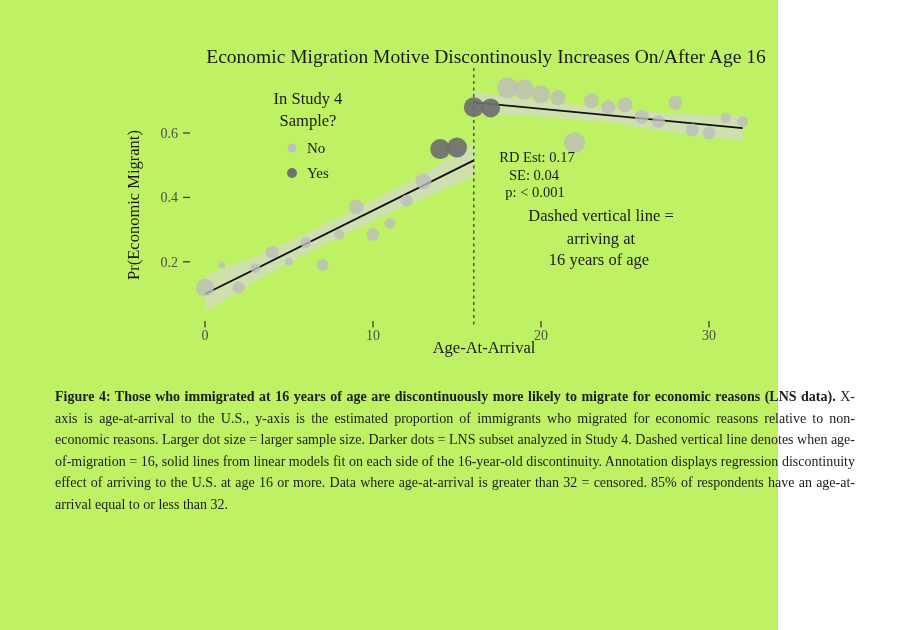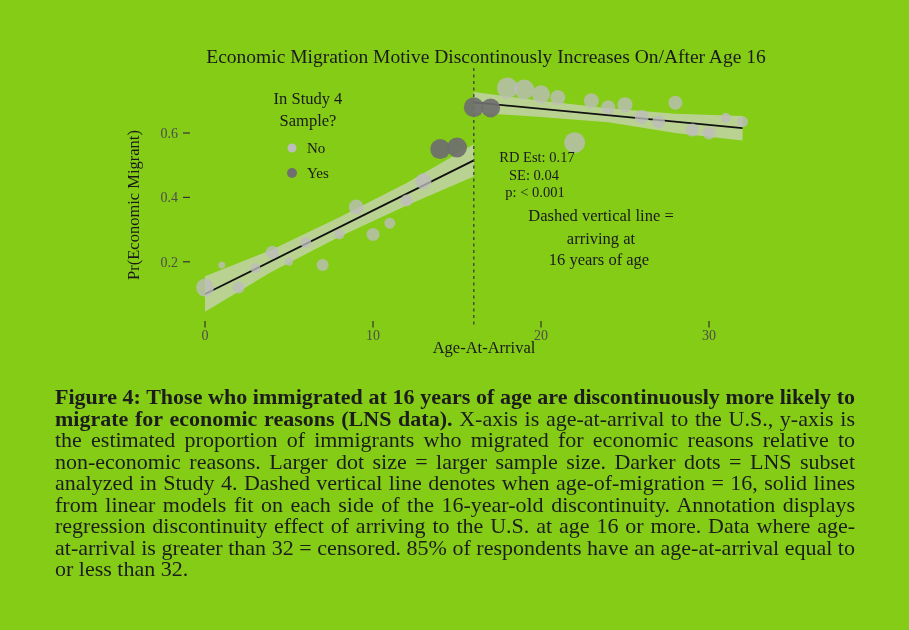--- a/index.html
+++ b/index.html
@@ -1,26 +1,26 @@
 <!DOCTYPE html>
 <html><head>
 <meta charset="utf-8">
 <style>
   html,body{margin:0;padding:0;background:#ffffff;}
   body{width:909px;height:630px;overflow:hidden;font-family:"Liberation Serif",serif;}
-  .page{position:relative;width:909px;height:630px;background:#84cc16;}
+  .page{position:relative;width:778px;height:630px;background:#bef264;}
   svg text{font-family:"Liberation Serif",serif;fill:#1a1a1a;}
   text.chart-title{font-size:19.5px;}
   text.axis-title{font-size:16.5px;}
   text.tick-label{font-size:14px;fill:#4d4d4d;}
   text.legend-title{font-size:16.5px;}
   text.legend-item{font-size:15px;}
   text.anno-small{font-size:14.5px;}
   text.anno-big{font-size:16.5px;}
-  .caption{margin:10px 54px 0 55px;width:800px;font-size:22px;line-height:21.5px;
+  .caption{margin:10px 54px 0 55px;width:800px;font-size:14px;line-height:21.5px;
            text-align:justify;color:#1c1c1c;}
   .caption b{font-weight:bold;}
 </style>
 </head>
 <body>
 
 <div class="page">
 
   <svg id="chart" width="909" height="372" viewBox="0 0 909 372">
 

